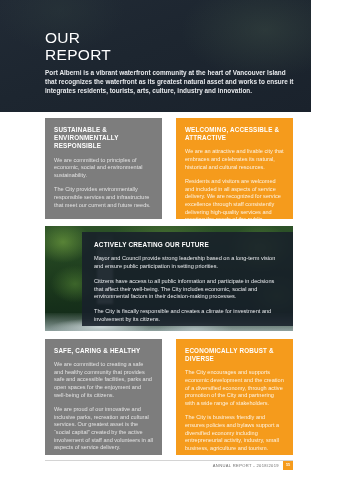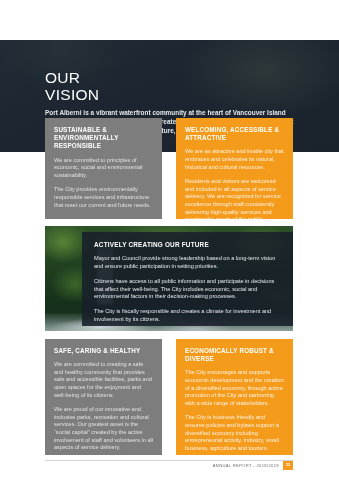--- a/index.html
+++ b/index.html
@@ -21,25 +21,24 @@
     height: 480px;
     background: #ffffff;
     overflow: hidden;
   }
 
   
   .header {
     position: absolute;
     left: 0;
     top: 0;
-    width: 339px;
+    width: 311px;
     height: 112px;
     background: #1f2833;
     overflow: hidden;
-    margin-top: 40px;
   }
   .header-photo {
     position: absolute;
     inset: 0;
     background:
       radial-gradient(ellipse 120px 70px at 265px 30px, rgba(56,72,66,0.55), rgba(31,40,51,0) 70%),
       radial-gradient(ellipse 90px 60px at 60px 10px, rgba(44,58,60,0.45), rgba(31,40,51,0) 72%),
       linear-gradient(160deg, #212a35 0%, #1d2630 45%, #1a222c 100%);
   }
   .header-title {
@@ -211,21 +210,21 @@
 </style>
 </head>
 <body>
 
 <div class="page">
 
   <div class="header">
     <div class="header-photo"></div>
     <div class="header-title">
       <span>OUR</span>
-      <span class="l2">VISION</span>
+      <span class="l2">REPORT</span>
     </div>
     <div class="header-sub">Port Alberni is a vibrant waterfront community at the heart of Vancouver Island that recognizes the waterfront as its greatest natural asset and works to ensure it integrates residents, tourists, arts, culture, industry and innovation.</div>
   </div>
 
   <div class="panel gray" id="panel-sustainable">
     <h3>SUSTAINABLE &amp; ENVIRONMENTALLY RESPONSIBLE</h3>
     <p>We are committed to principles of economic, social and environmental sustainability.</p>
     <p>The City provides environmentally responsible services and infrastructure that meet our current and future needs.</p>
   </div>
 

